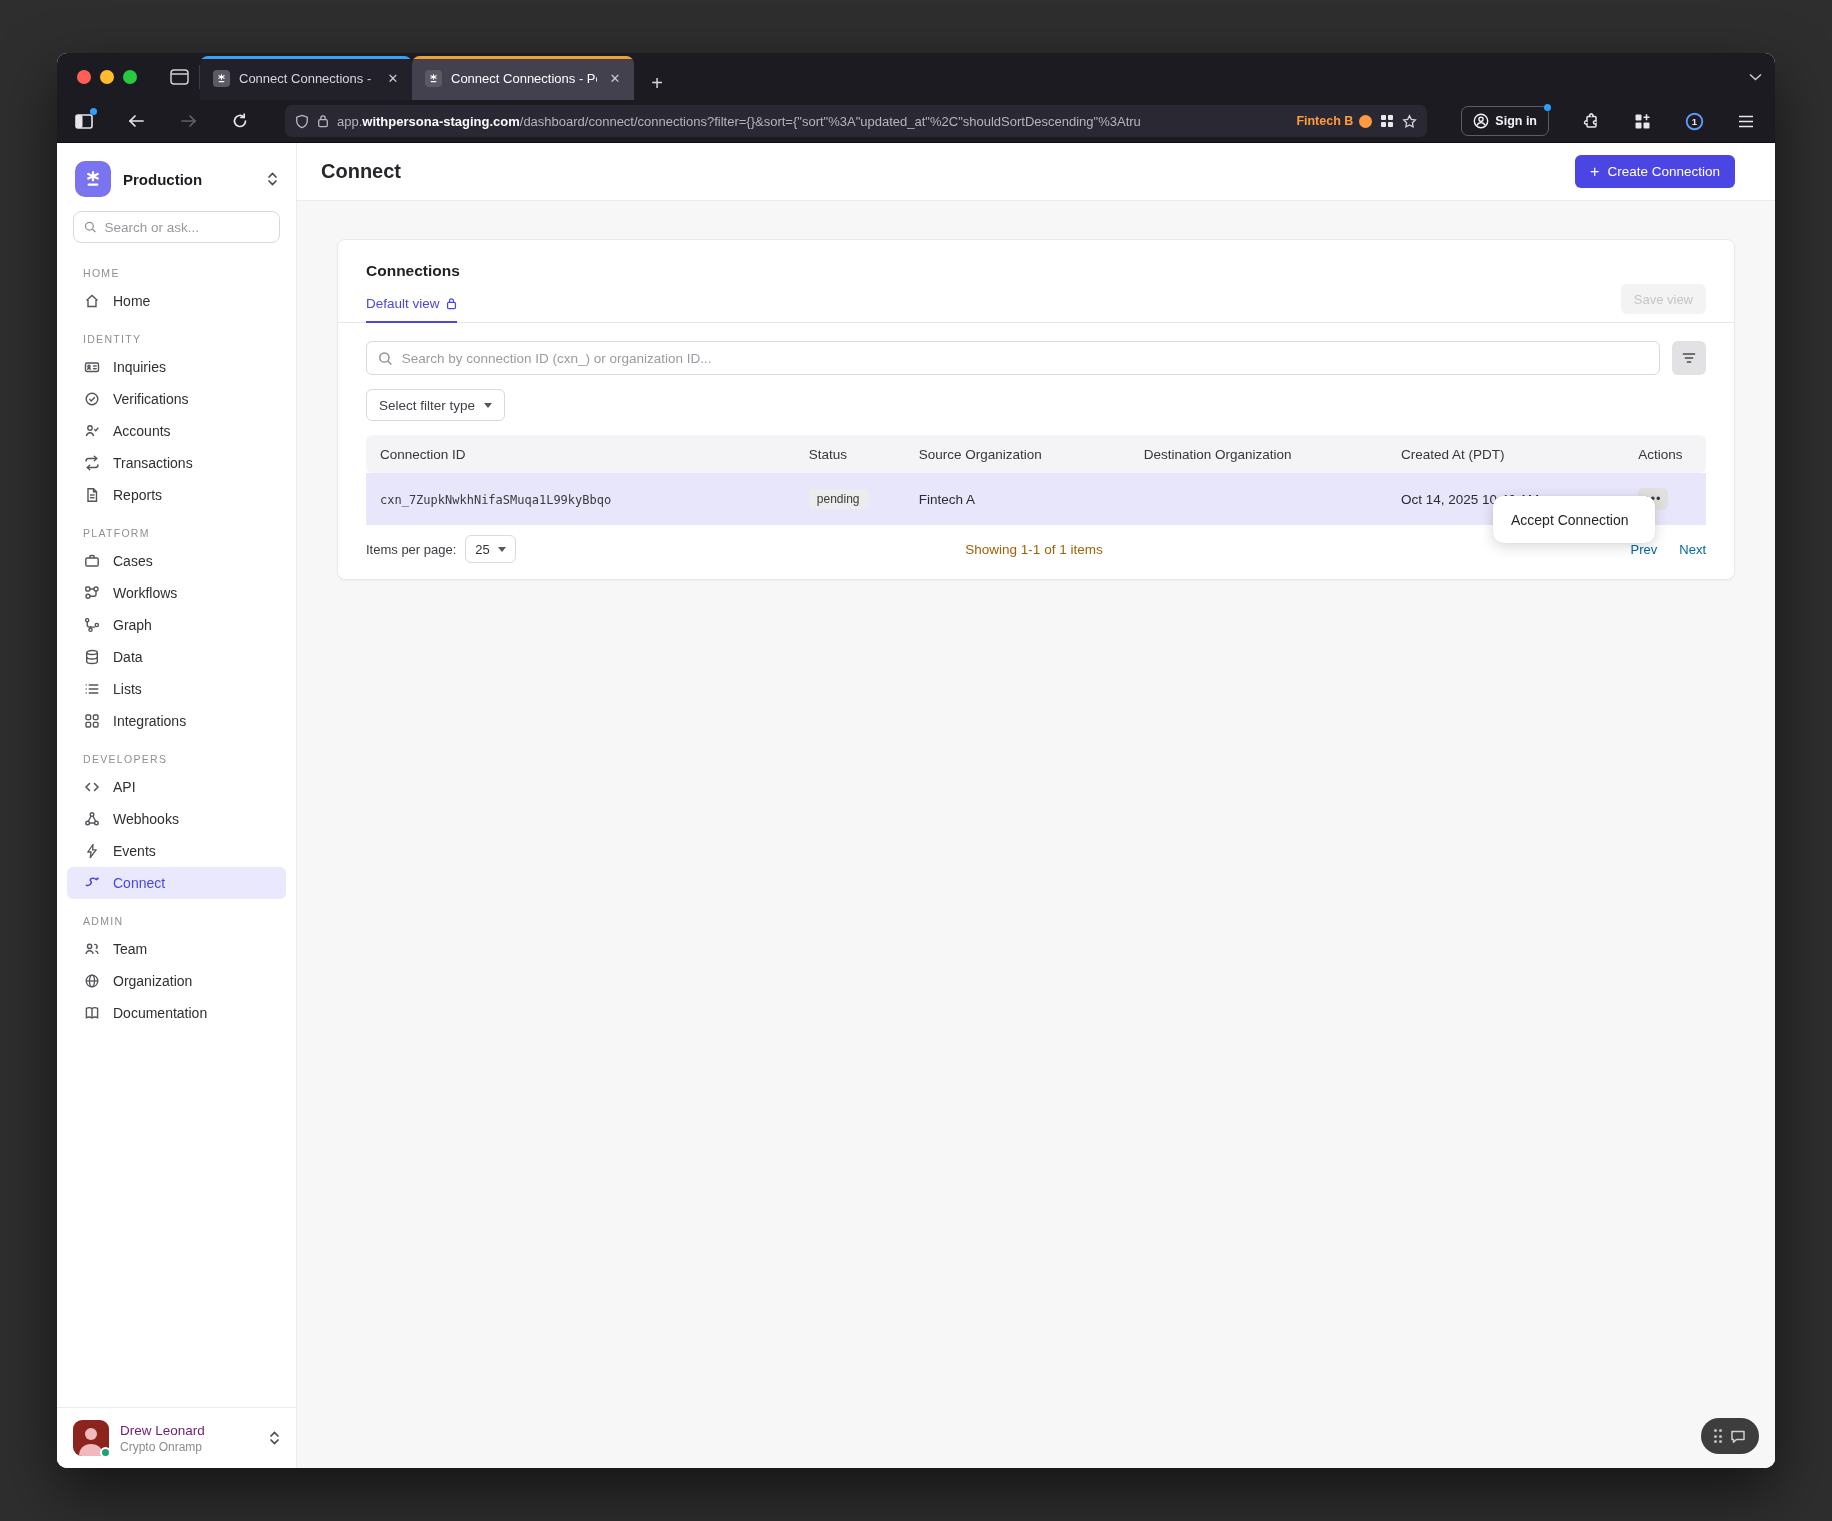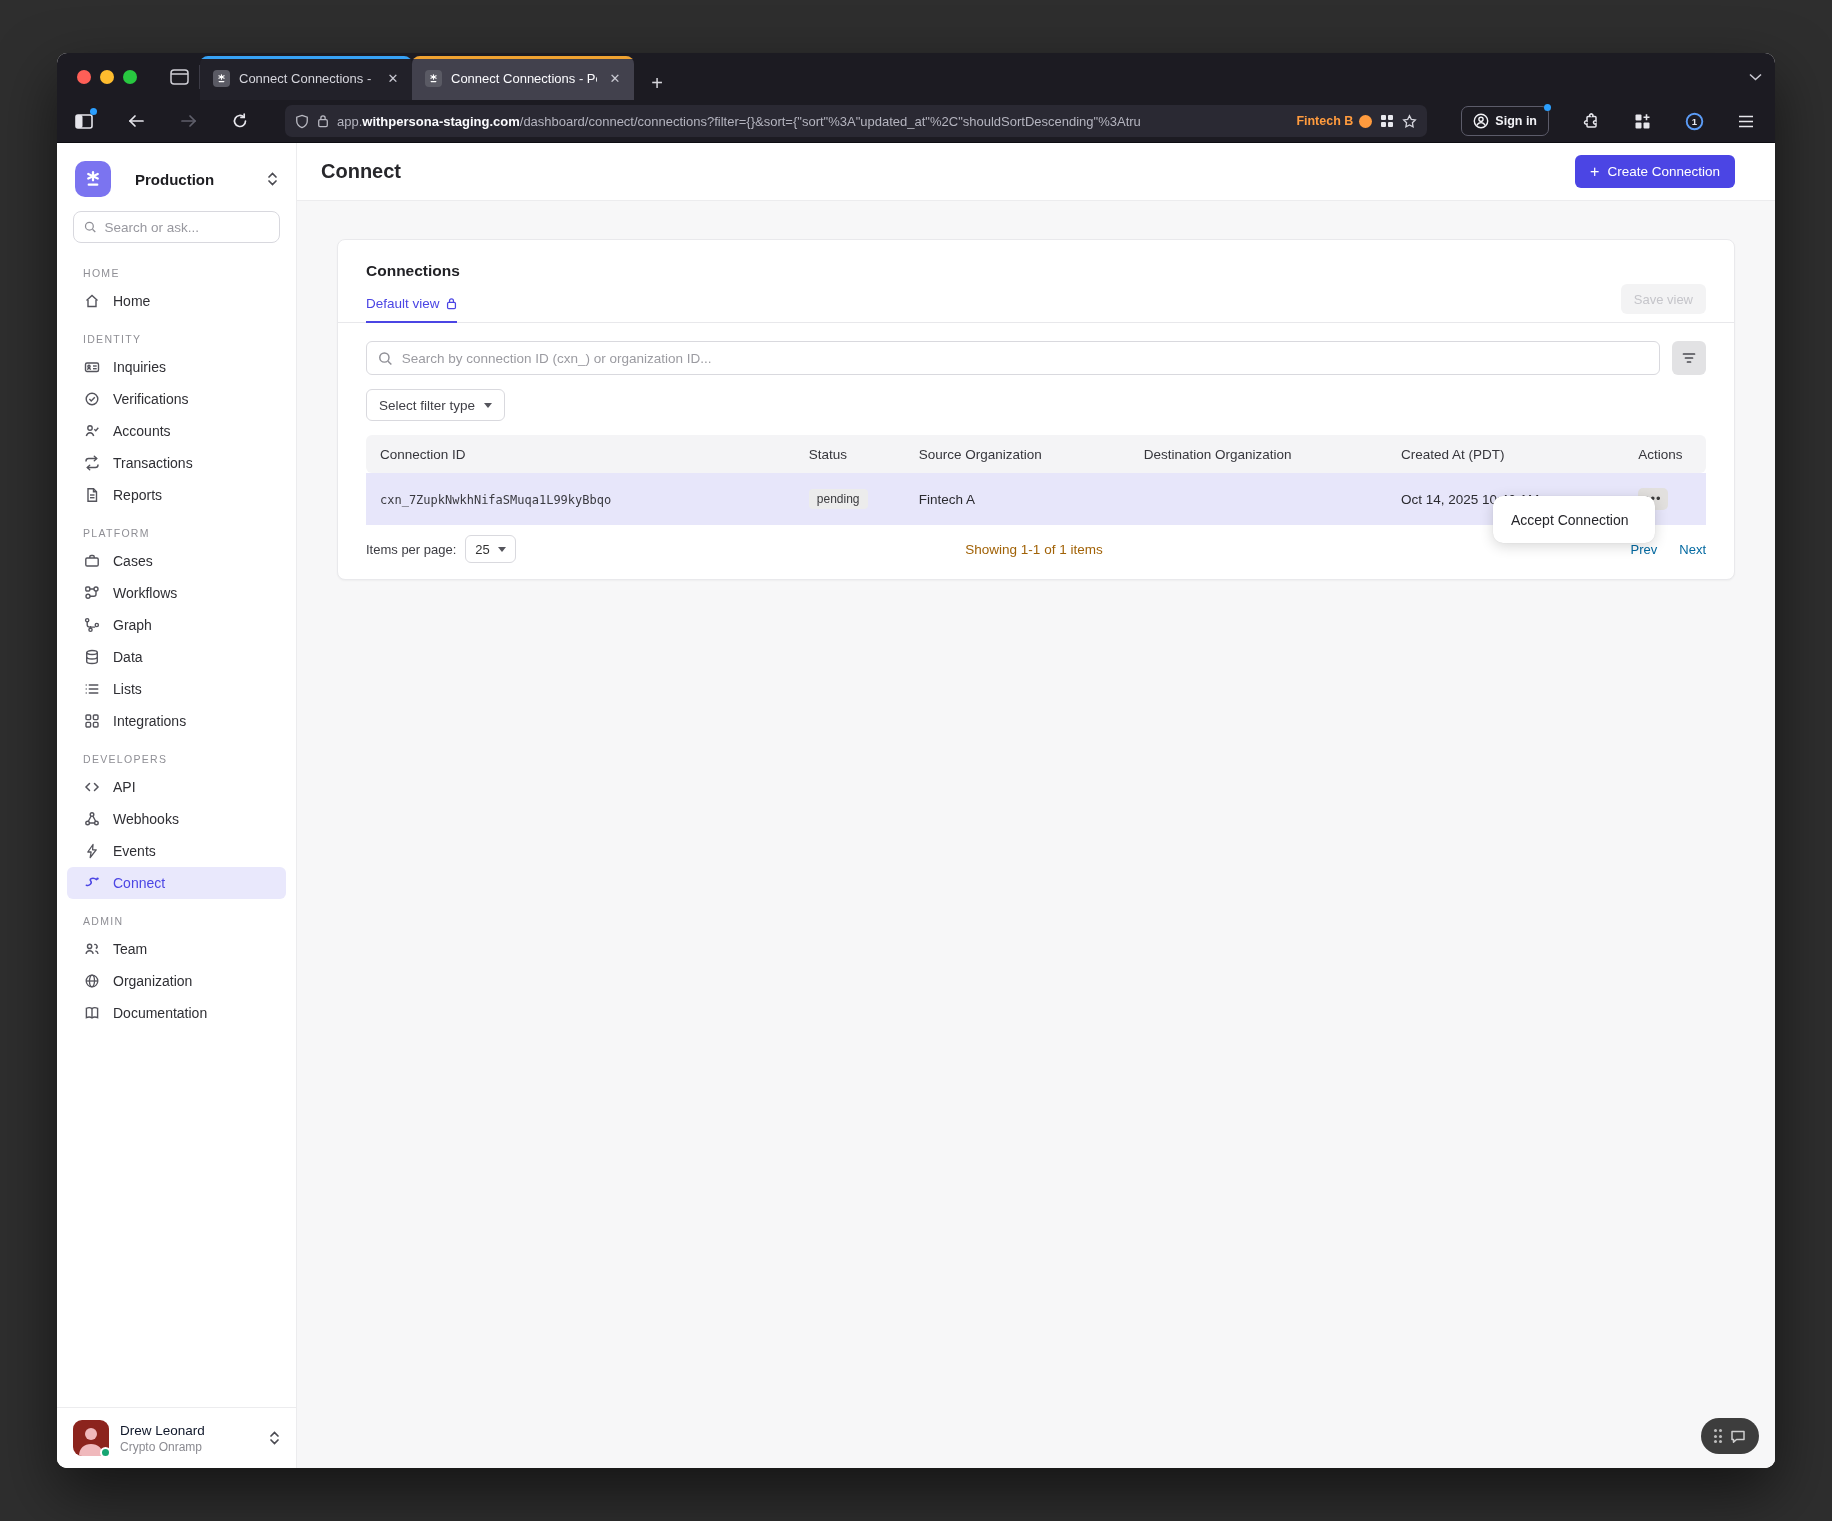--- a/index.html
+++ b/index.html
@@ -57,39 +57,39 @@
   .signin {
     height:30px; border:1px solid #5c5c6a; border-radius:7px; display:flex; align-items:center;
     gap:6px; padding:0 11px; color:#f2f2f6; font-size:12.5px; font-weight:700; position:relative; margin:0 6px;
   }
   .signin .notif-dot { top:-3px; right:-3px; }
 
   
   .app { flex:1; display:flex; min-height:0; background:#fff; position:relative; }
 
   .sidebar { width:240px; flex:none; background:#fff; border-right:1px solid #ececee; display:flex; flex-direction:column; min-height:0; }
-  .ws { display:flex; align-items:center; gap:24px; padding:18px 18px 14px 18px; }
+  .ws { display:flex; align-items:center; gap:12px; padding:18px 18px 14px 18px; }
   .ws-logo { width:36px; height:36px; border-radius:10px; background:#7b74f0; color:#fff; display:flex; align-items:center; justify-content:center; flex:none; }
   .ws-name { flex:1; font-size:15px; font-weight:700; color:#1d1d21; }
   .updown { color:#4b4b52; display:flex; }
   .sb-search { margin:0 16px 8px 16px; height:32px; border:1px solid #d8d8de; border-radius:8px; display:flex; align-items:center; gap:8px; padding:0 10px; color:#8f8f96; }
   .sb-search input { border:none; outline:none; background:transparent; font-size:13.5px; color:#333; width:100%; font-family:inherit; }
   .sb-search input::placeholder { color:#98989f; }
   .nav { flex:1; overflow:hidden; padding-bottom:8px; }
   .sec-label { padding:16px 0 6px 26px; font-size:10.5px; letter-spacing:1.3px; color:#8f8f95; font-weight:400; }
   .item { height:32px; display:flex; align-items:center; gap:13px; padding-left:26px; font-size:14px; color:#2f2f34; cursor:default; }
   .item .nicon { color:#54545c; display:flex; width:17px; justify-content:center; flex:none; }
   .item.active { background:var(--accent-bg,#e9e8fc); color:var(--accent,#4b45e4); border-radius:6px; margin:0 10px; padding-left:16px; }
   .item.active .nicon { color:var(--accent,#4b45e4); }
   .sb-user { border-top:1px solid #ececee; padding:12px 16px; display:flex; align-items:center; gap:11px; }
   .avatar { width:36px; height:36px; border-radius:9px; background:var(--avatar-bg,#8c241d); position:relative; flex:none; overflow:visible; }
   .avatar svg { position:absolute; inset:0; border-radius:9px; }
   .online { position:absolute; right:-2px; bottom:-2px; width:11px; height:11px; border-radius:50%; background:var(--online-dot,#17a673); border:2px solid #fff; }
   .u-meta { flex:1; min-width:0; }
-  .u-name { font-size:13.5px; color:#0f172a; }
+  .u-name { font-size:13.5px; color:#701a75; }
   .u-org { font-size:12px; color:#8b8b91; margin-top:2px; }
 
   .main { flex:1; display:flex; flex-direction:column; min-width:0; background:#f7f7f8; }
   .page-header { height:58px; background:#fff; border-bottom:1px solid #ececee; display:flex; align-items:center; padding:0 40px 0 24px; flex:none; }
   .page-title { font-size:20px; font-weight:700; color:#27272b; flex:1; }
   .create-btn { height:33px; background:var(--accent,#4b45e4); color:#fff; border:none; border-radius:6px; font-size:13.5px; font-family:inherit; display:flex; align-items:center; gap:8px; padding:0 15px; }
   .content { flex:1; padding:38px 40px; position:relative; min-height:0; }
 
   .card { background:#fff; border:1px solid #e9e9ec; border-radius:8px; box-shadow:0 1px 2px rgba(0,0,0,.04); position:relative; padding-bottom:6px; }
   .card-title { font-size:15.5px; font-weight:700; color:#222226; padding:22px 28px 0 28px; }

